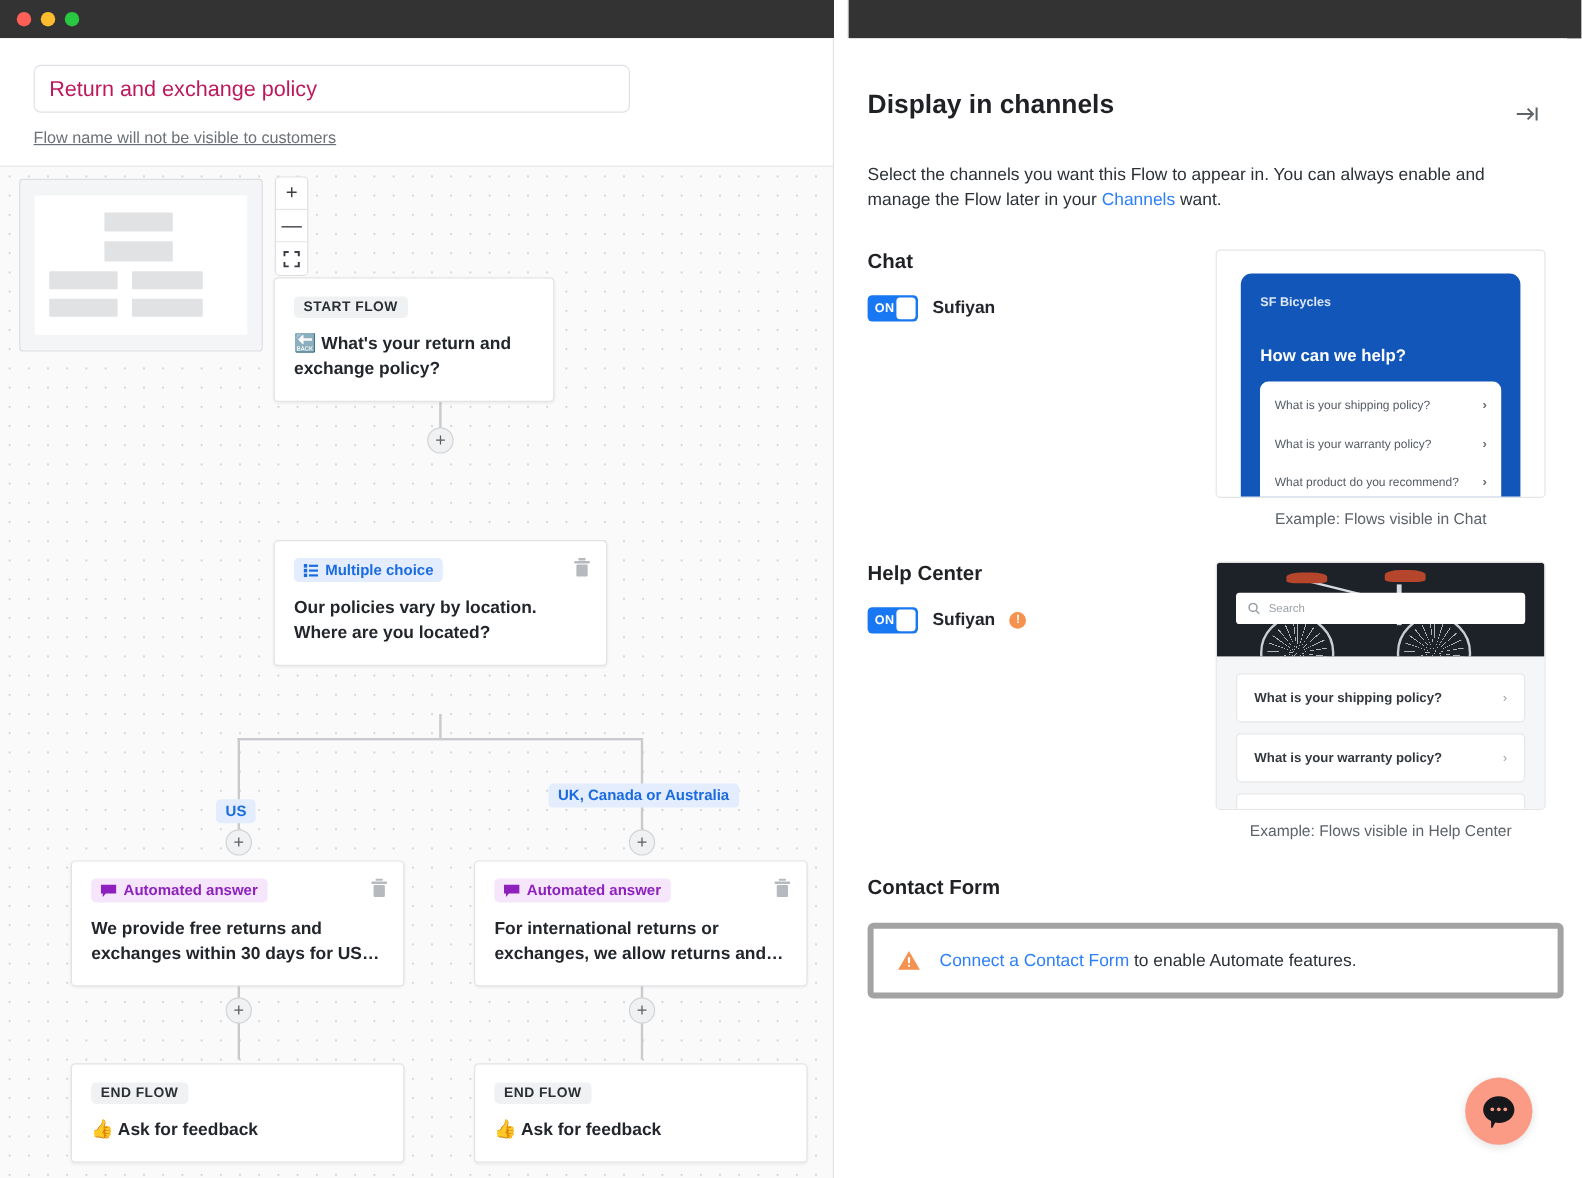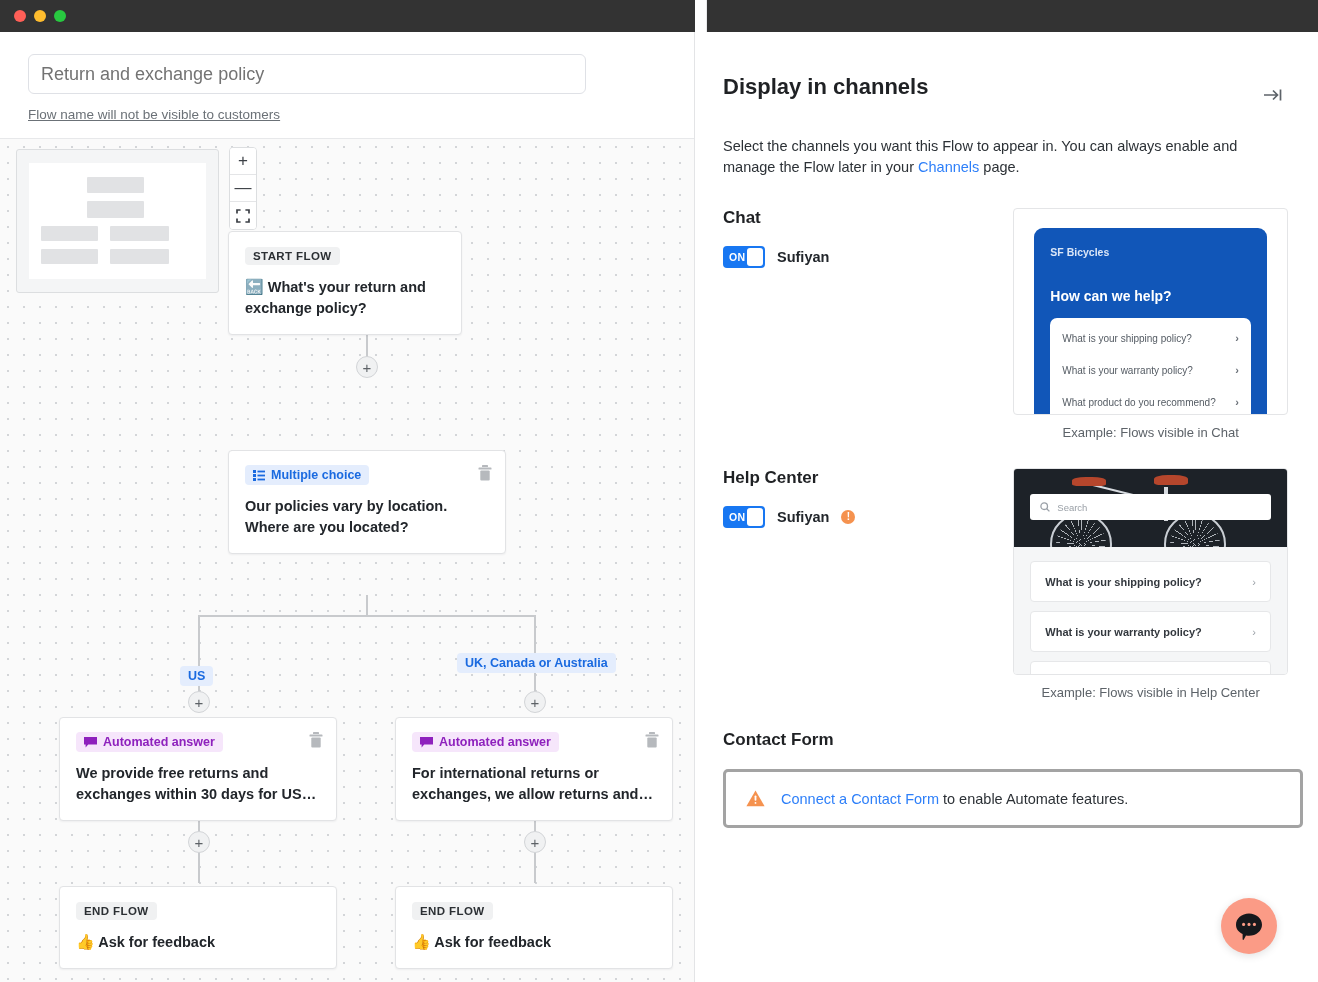--- a/index.html
+++ b/index.html
@@ -20,22 +20,22 @@
   .dot.green { background: #28c840; }
 
   .app { display: flex; height: 950px; }
 
   
   .left { width: 695px; height: 100%; position: relative; background:#fff;
           display:flex; flex-direction:column; }
 
   .flow-header { padding: 22px 28px 16px 28px; background: #fff; }
   .flow-name-input {
-    width: 558px; height: 40px; border: 1px solid #dfe1e6; border-radius: 6px;
-    padding: 0 12px; font-size: 18px; color: #737373;
+    width: 497px; height: 40px; border: 1px solid #dfe1e6; border-radius: 6px;
+    padding: 0 12px; font-size: 18px; color: #be185d;
     font-family: "Liberation Sans", sans-serif; background: #fff; outline: none;
   }
   .flow-hint { margin-top: 13px; font-size: 13.5px; color: #6b7177; text-decoration: underline; }
 
   .canvas {
     flex: 1; position: relative; overflow: hidden;
     background-color: #fafafa;
     background-image: radial-gradient(#d3d5d8 1px, transparent 1.1px);
     background-size: 16px 16px;
     border-top: 1px solid #e7e8ea;
@@ -195,21 +195,21 @@
   .hc-body { background: #f5f6f7; padding: 14px 16px 0 16px; height: 134px; }
   .hc-item {
     background: #fff; border: 1px solid #e6e7e9; border-radius: 4px;
     height: 41px; display: flex; align-items: center; justify-content: space-between;
     padding: 0 14px; font-size: 11px; font-weight: bold; color: #33383e; margin-bottom: 9px;
   }
   .hc-item .chev { font-weight: normal; color: #9aa0a7; }
 
   
   .alert {
-    border: 3px solid #a3a3a3; border-radius: 5px; padding: 18px 20px;
+    border: 5px solid #a3a3a3; border-radius: 5px; padding: 18px 20px;
     display: flex; align-items: center; gap: 16px;
     font-size: 14.5px; color: #2c3136; width: 580px;
   }
 
   
   .widget {
     position: absolute; right: 29px; bottom: 28px; width: 56px; height: 56px;
     border-radius: 50%; background: #fb9b86; display: flex;
     align-items: center; justify-content: center; cursor: pointer;
     box-shadow: 0 2px 8px rgba(0,0,0,.12);
@@ -379,21 +379,21 @@
 
     <div class="panel-title">Display in channels</div>
 
     <div class="collapse-btn">
       <svg width="20" height="16" viewBox="0 0 20 16" fill="none" stroke="#5d6369" stroke-width="1.7">
         <path d="M1 8h13M10 3.5 14.5 8 10 12.5M17.5 2.5v11"></path>
       </svg>
     </div>
 
     <div class="panel-desc">
-      <span>Select the channels you want this Flow to appear in. You can always enable and manage the Flow later in your </span><a class="lnk">Channels</a><span> page.</span>
+      <span>Select the channels you want this Flow to appear in. You can always enable and manage the Flow later in your </span><a class="lnk">Channels</a><span> want.</span>
     </div>
 
     <div class="section" style="margin-top:30px;">
       <div class="sec-left">
         <div class="sec-title">Chat</div>
         <div class="chan-row">
           <div class="toggle">
             <span class="toggle-label">ON</span>
             <span class="toggle-knob"></span>
           </div>

